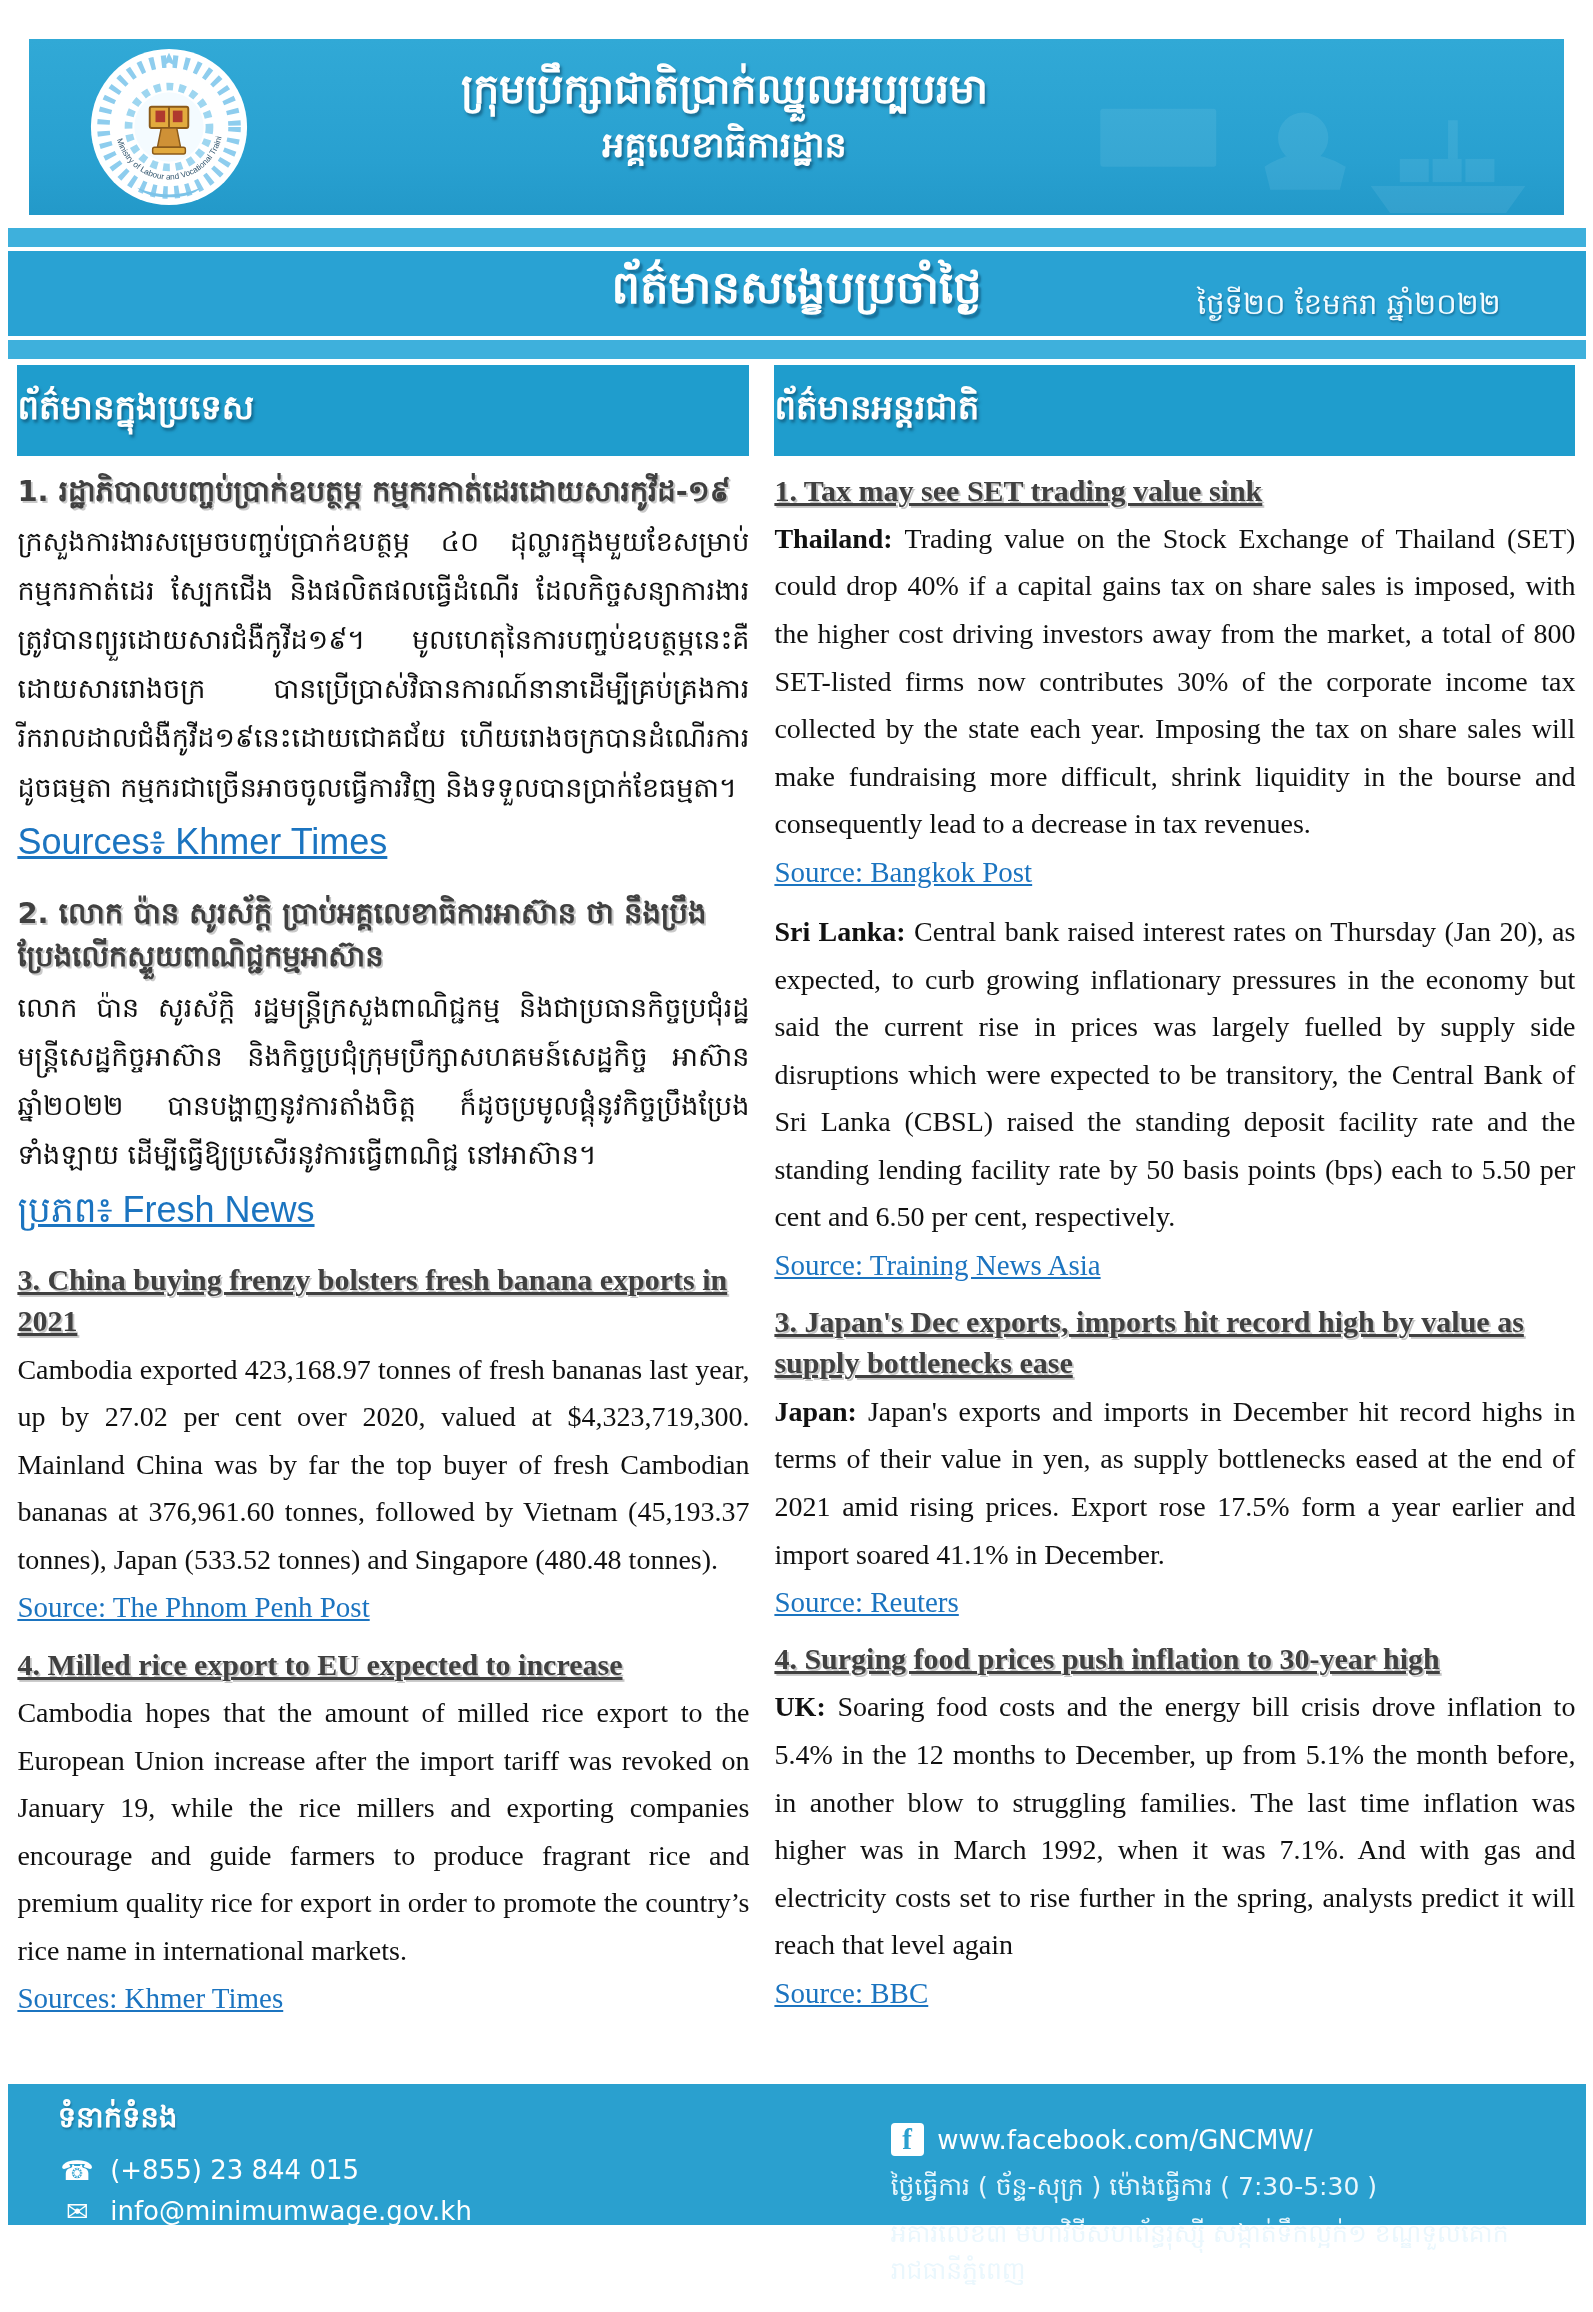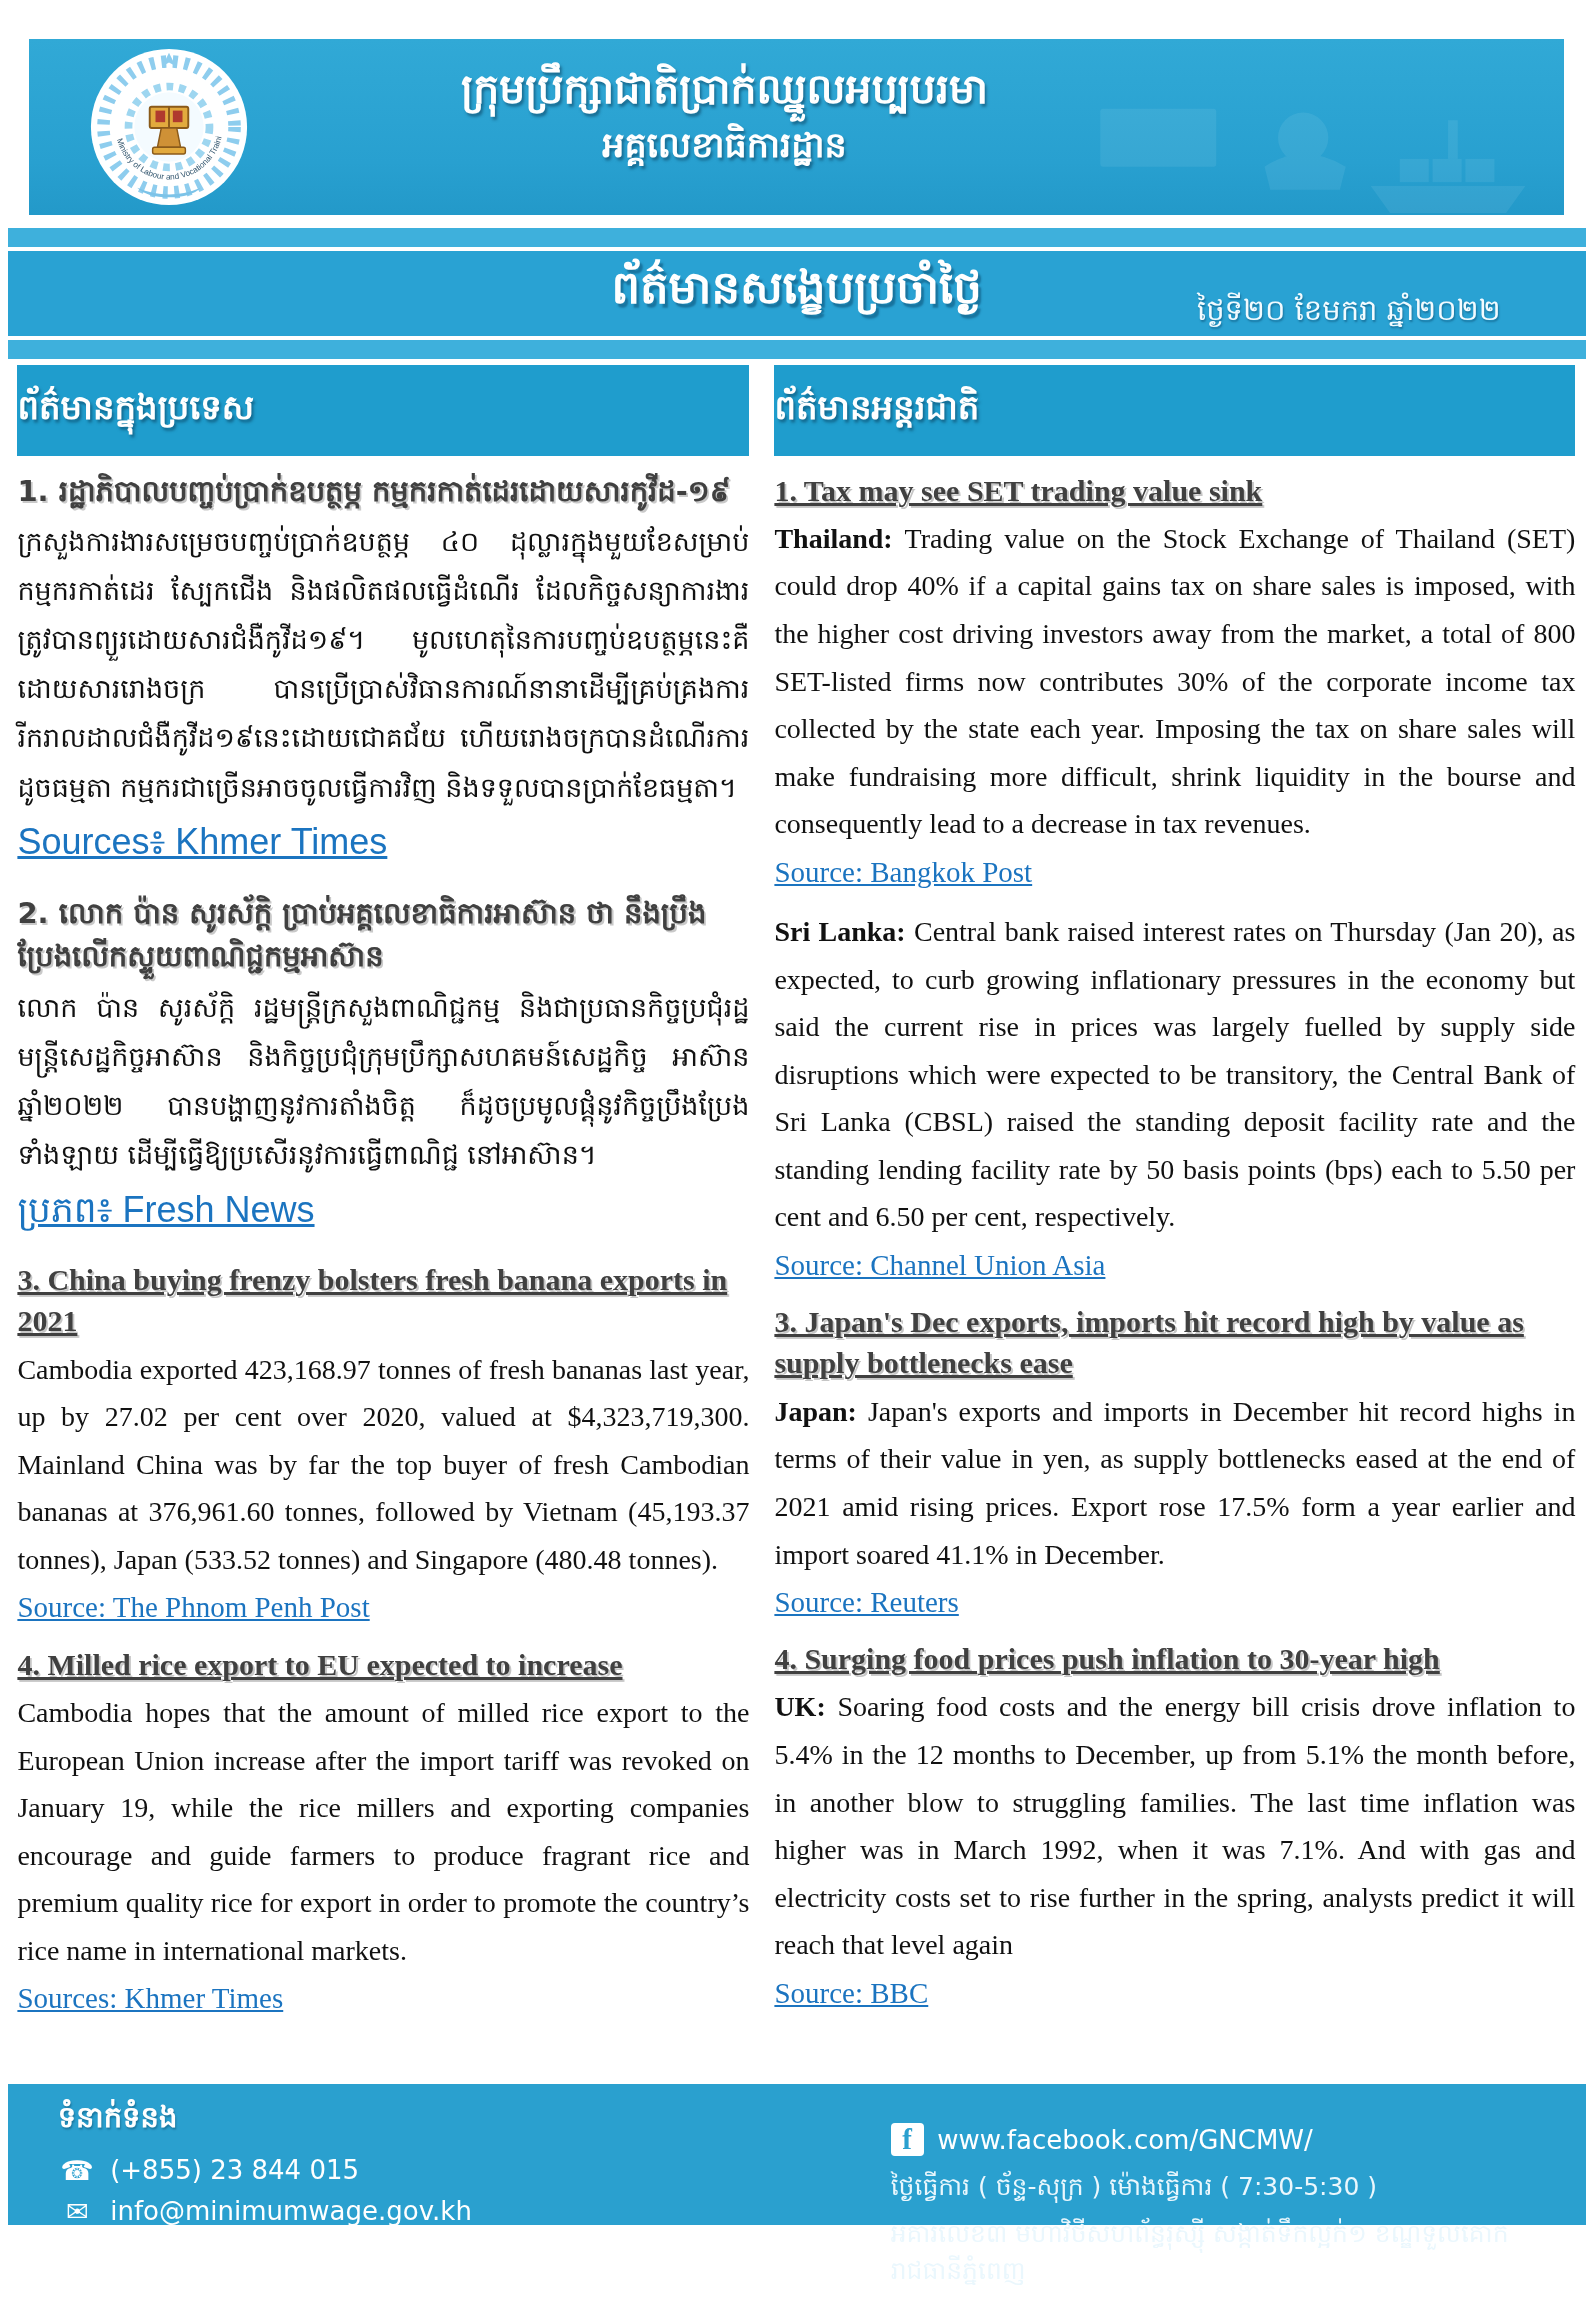--- a/index.html
+++ b/index.html
@@ -34,21 +34,21 @@
   .banner-main {
     position:absolute; left:7.7px; top:251px; width:1578px; height:85px;
     background:#29a2d3;
   }
   .banner-title {
     position:absolute; left:0; right:0; top:7.7px; text-align:center;
     font-size:45px; font-weight:bold; color:#ffffff;
     text-shadow:2.9px 3.9px 1.9px rgba(8,70,105,.5);
   }
   .banner-date {
-    position:absolute; right:85px; bottom:2px; font-size:29px; color:#f2fbff;
+    position:absolute; right:85px; bottom:8px; font-size:29px; color:#f2fbff;
     text-shadow:1px 1.9px 1.9px rgba(8,70,105,.5);
   }
 
   
   .cols { position:absolute; left:17.4px; top:365px; width:1558px; display:flex; justify-content:space-between; }
   .col-left  { width:732px; }
   .col-right { width:801px; }
   .col-header {
     height:91px; background:#1f9dcd; display:flex; align-items:center; justify-content:flex-start;
     margin-bottom:13.5px;
@@ -186,21 +186,21 @@
       </div>
 
       <article class="article">
         <h3 class="ttl en">1. Tax may see SET trading value sink</h3>
         <p class="body en"><b class="lead">Thailand: </b><span>Trading value on the Stock Exchange of Thailand (SET) could drop 40% if a capital gains tax on share sales is imposed, with the higher cost driving investors away from the market, a total of 800 SET-listed firms now contributes 30% of the corporate income tax collected by the state each year. Imposing the tax on share sales will make fundraising more difficult, shrink liquidity in the bourse and consequently lead to a decrease in tax revenues.</span></p>
         <a class="src serif">Source: Bangkok Post</a>
       </article>
 
       <article class="article">
         <p class="body en"><b class="lead">Sri Lanka: </b><span>Central bank raised interest rates on Thursday (Jan 20), as expected, to curb growing inflationary pressures in the economy but said the current rise in prices was largely fuelled by supply side disruptions which were expected to be transitory, the Central Bank of Sri Lanka (CBSL) raised the standing deposit facility rate and the standing lending facility rate by 50 basis points (bps) each to 5.50 per cent and 6.50 per cent, respectively.</span></p>
-        <a class="src serif">Source: Channel Union Asia</a>
+        <a class="src serif">Source: Training News Asia</a>
       </article>
 
       <article class="article">
         <h3 class="ttl en">3. Japan's Dec exports, imports hit record high by value as supply bottlenecks ease</h3>
         <p class="body en"><b class="lead">Japan: </b><span>Japan's exports and imports in December hit record highs in terms of their value in yen, as supply bottlenecks eased at the end of 2021 amid rising prices. Export rose 17.5% form a year earlier and import soared 41.1% in December.</span></p>
         <a class="src serif">Source: Reuters</a>
       </article>
 
       <article class="article">
         <h3 class="ttl en">4. Surging food prices push inflation to 30-year high</h3>

